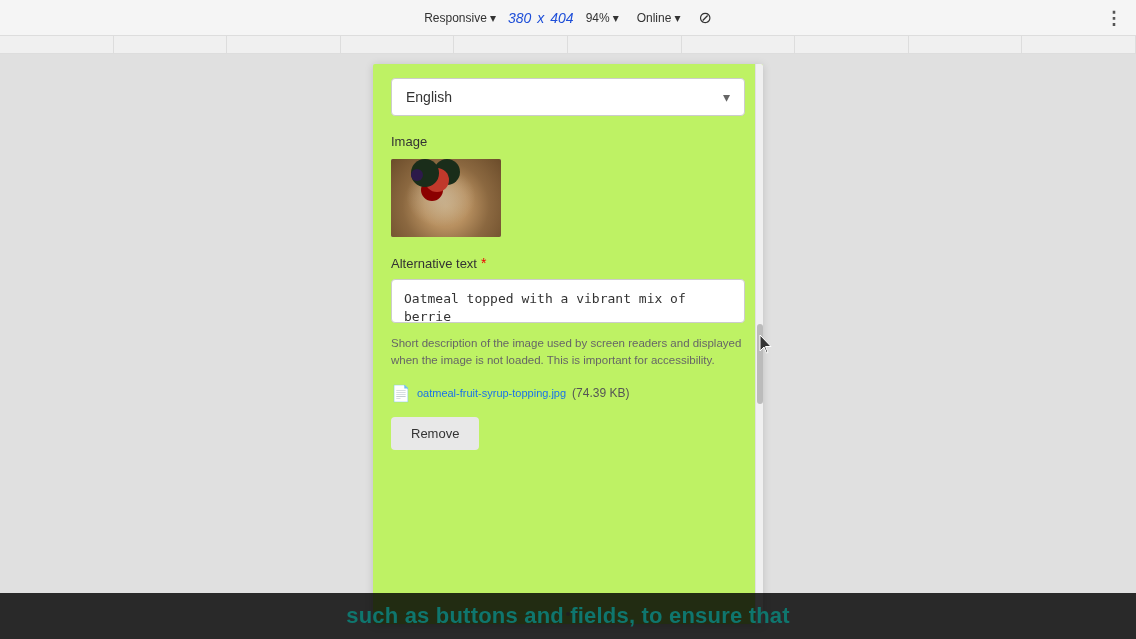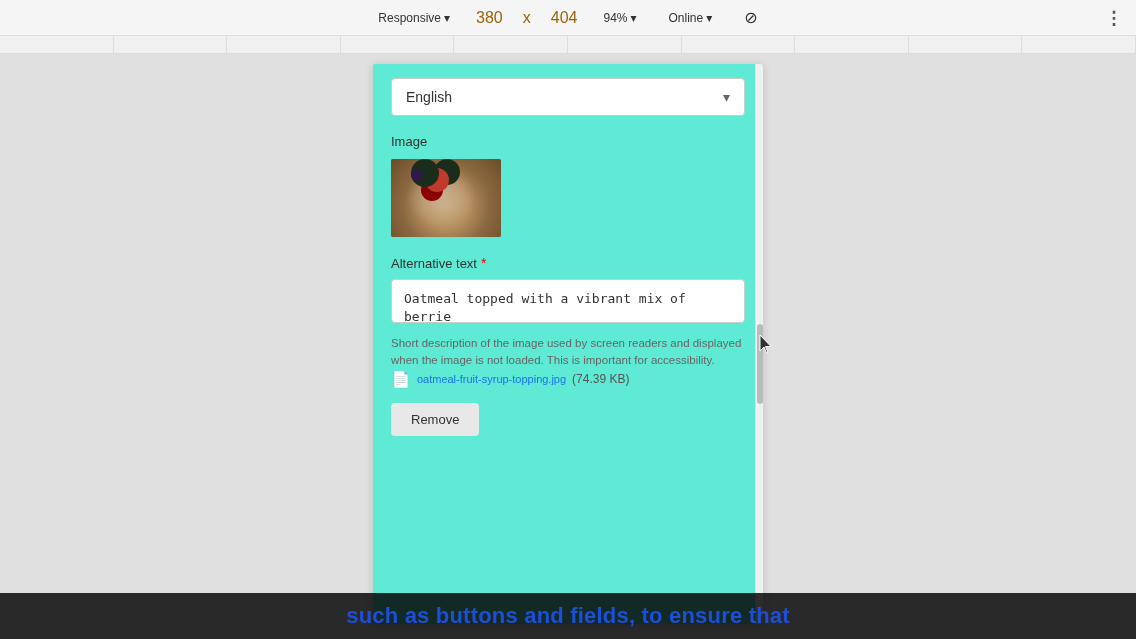--- a/index.html
+++ b/index.html
@@ -21,37 +21,38 @@
       display: flex;
       align-items: center;
       justify-content: center;
       gap: 8px;
       position: relative;
     }
 
     .toolbar-center {
       display: flex;
       align-items: center;
-      gap: 20px;
+      gap: 6px;
     }
 
     .toolbar-item {
       font-size: 12px;
       color: #333;
       display: flex;
       align-items: center;
       gap: 3px;
       cursor: pointer;
       padding: 3px 6px;
       border-radius: 3px;
     }
 
     .toolbar-separator {
-      color: #a16207;
-      font-size: 16px;
+      color: #1d4ed8;
+      font-size: 14px;
+      font-style: italic;
     }
 
     .toolbar-more {
       position: absolute;
       right: 12px;
       top: 50%;
       transform: translateY(-50%);
       cursor: pointer;
       color: #555;
       font-size: 18px;
@@ -78,21 +79,21 @@
       display: flex;
       height: calc(639px - 36px - 18px);
       background: #e0e0e0;
       position: relative;
       justify-content: center;
       padding-top: 10px;
     }
 
     
     .panel {
-      background: #5eead4;
+      background: #bef264;
       width: 390px;
       border-radius: 2px;
       box-shadow: 0 1px 8px rgba(0,0,0,0.15);
       position: relative;
       overflow: hidden;
       max-height: 560px;
     }
 
     .panel-content {
       padding: 14px 18px 0 18px;
@@ -201,20 +202,21 @@
       height: 44px;
       overflow: hidden;
       margin-bottom: 8px;
       line-height: 1.4;
     }
 
     .help-text {
       font-size: 11.5px;
       color: #666;
       line-height: 1.5;
+      margin-bottom: 14px;
     }
 
     
     .file-info {
       display: flex;
       align-items: center;
       gap: 6px;
       margin-bottom: 14px;
       font-size: 13px;
     }
@@ -251,21 +253,21 @@
       position: absolute;
       bottom: 0;
       left: 0;
       right: 0;
       background: rgba(0,0,0,0.82);
       padding: 10px 20px;
       text-align: center;
     }
 
     .subtitle-text {
-      color: #1d4ed8;
+      color: #0f766e;
       font-size: 22px;
       font-weight: 700;
       letter-spacing: 0.2px;
     }
 
     
     .panel-scrollbar {
       position: absolute;
       right: 0;
       top: 0;

